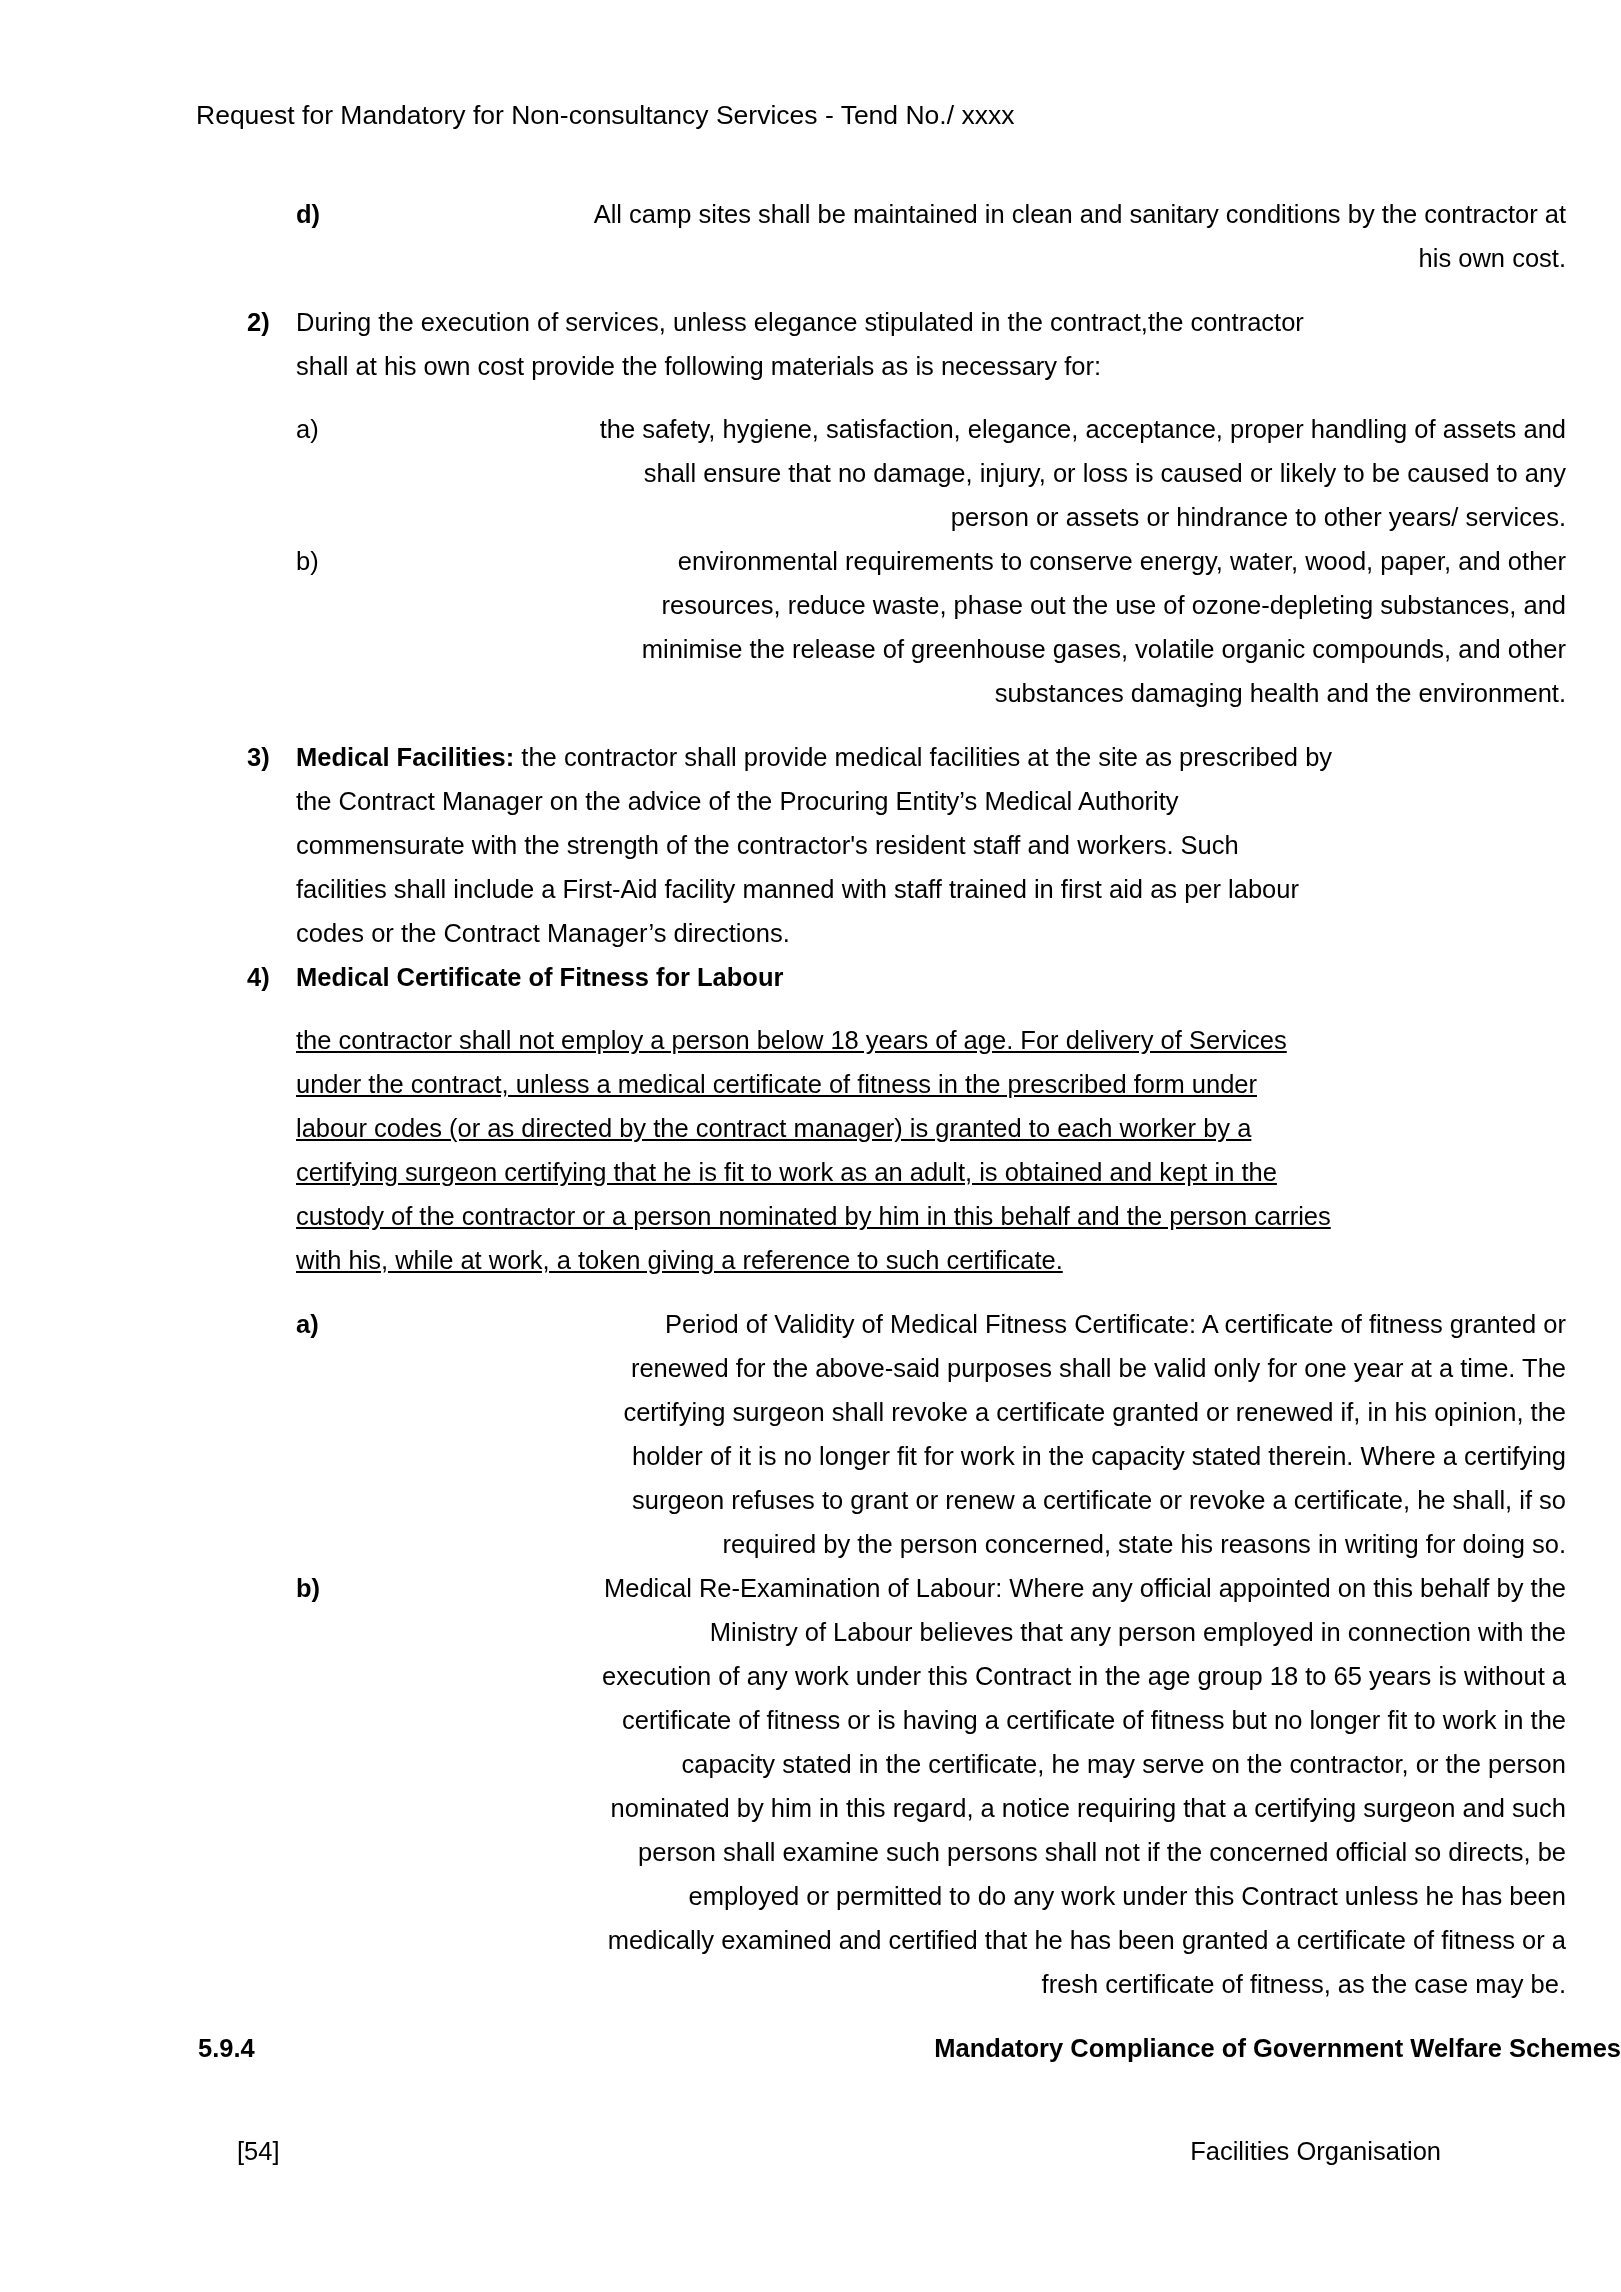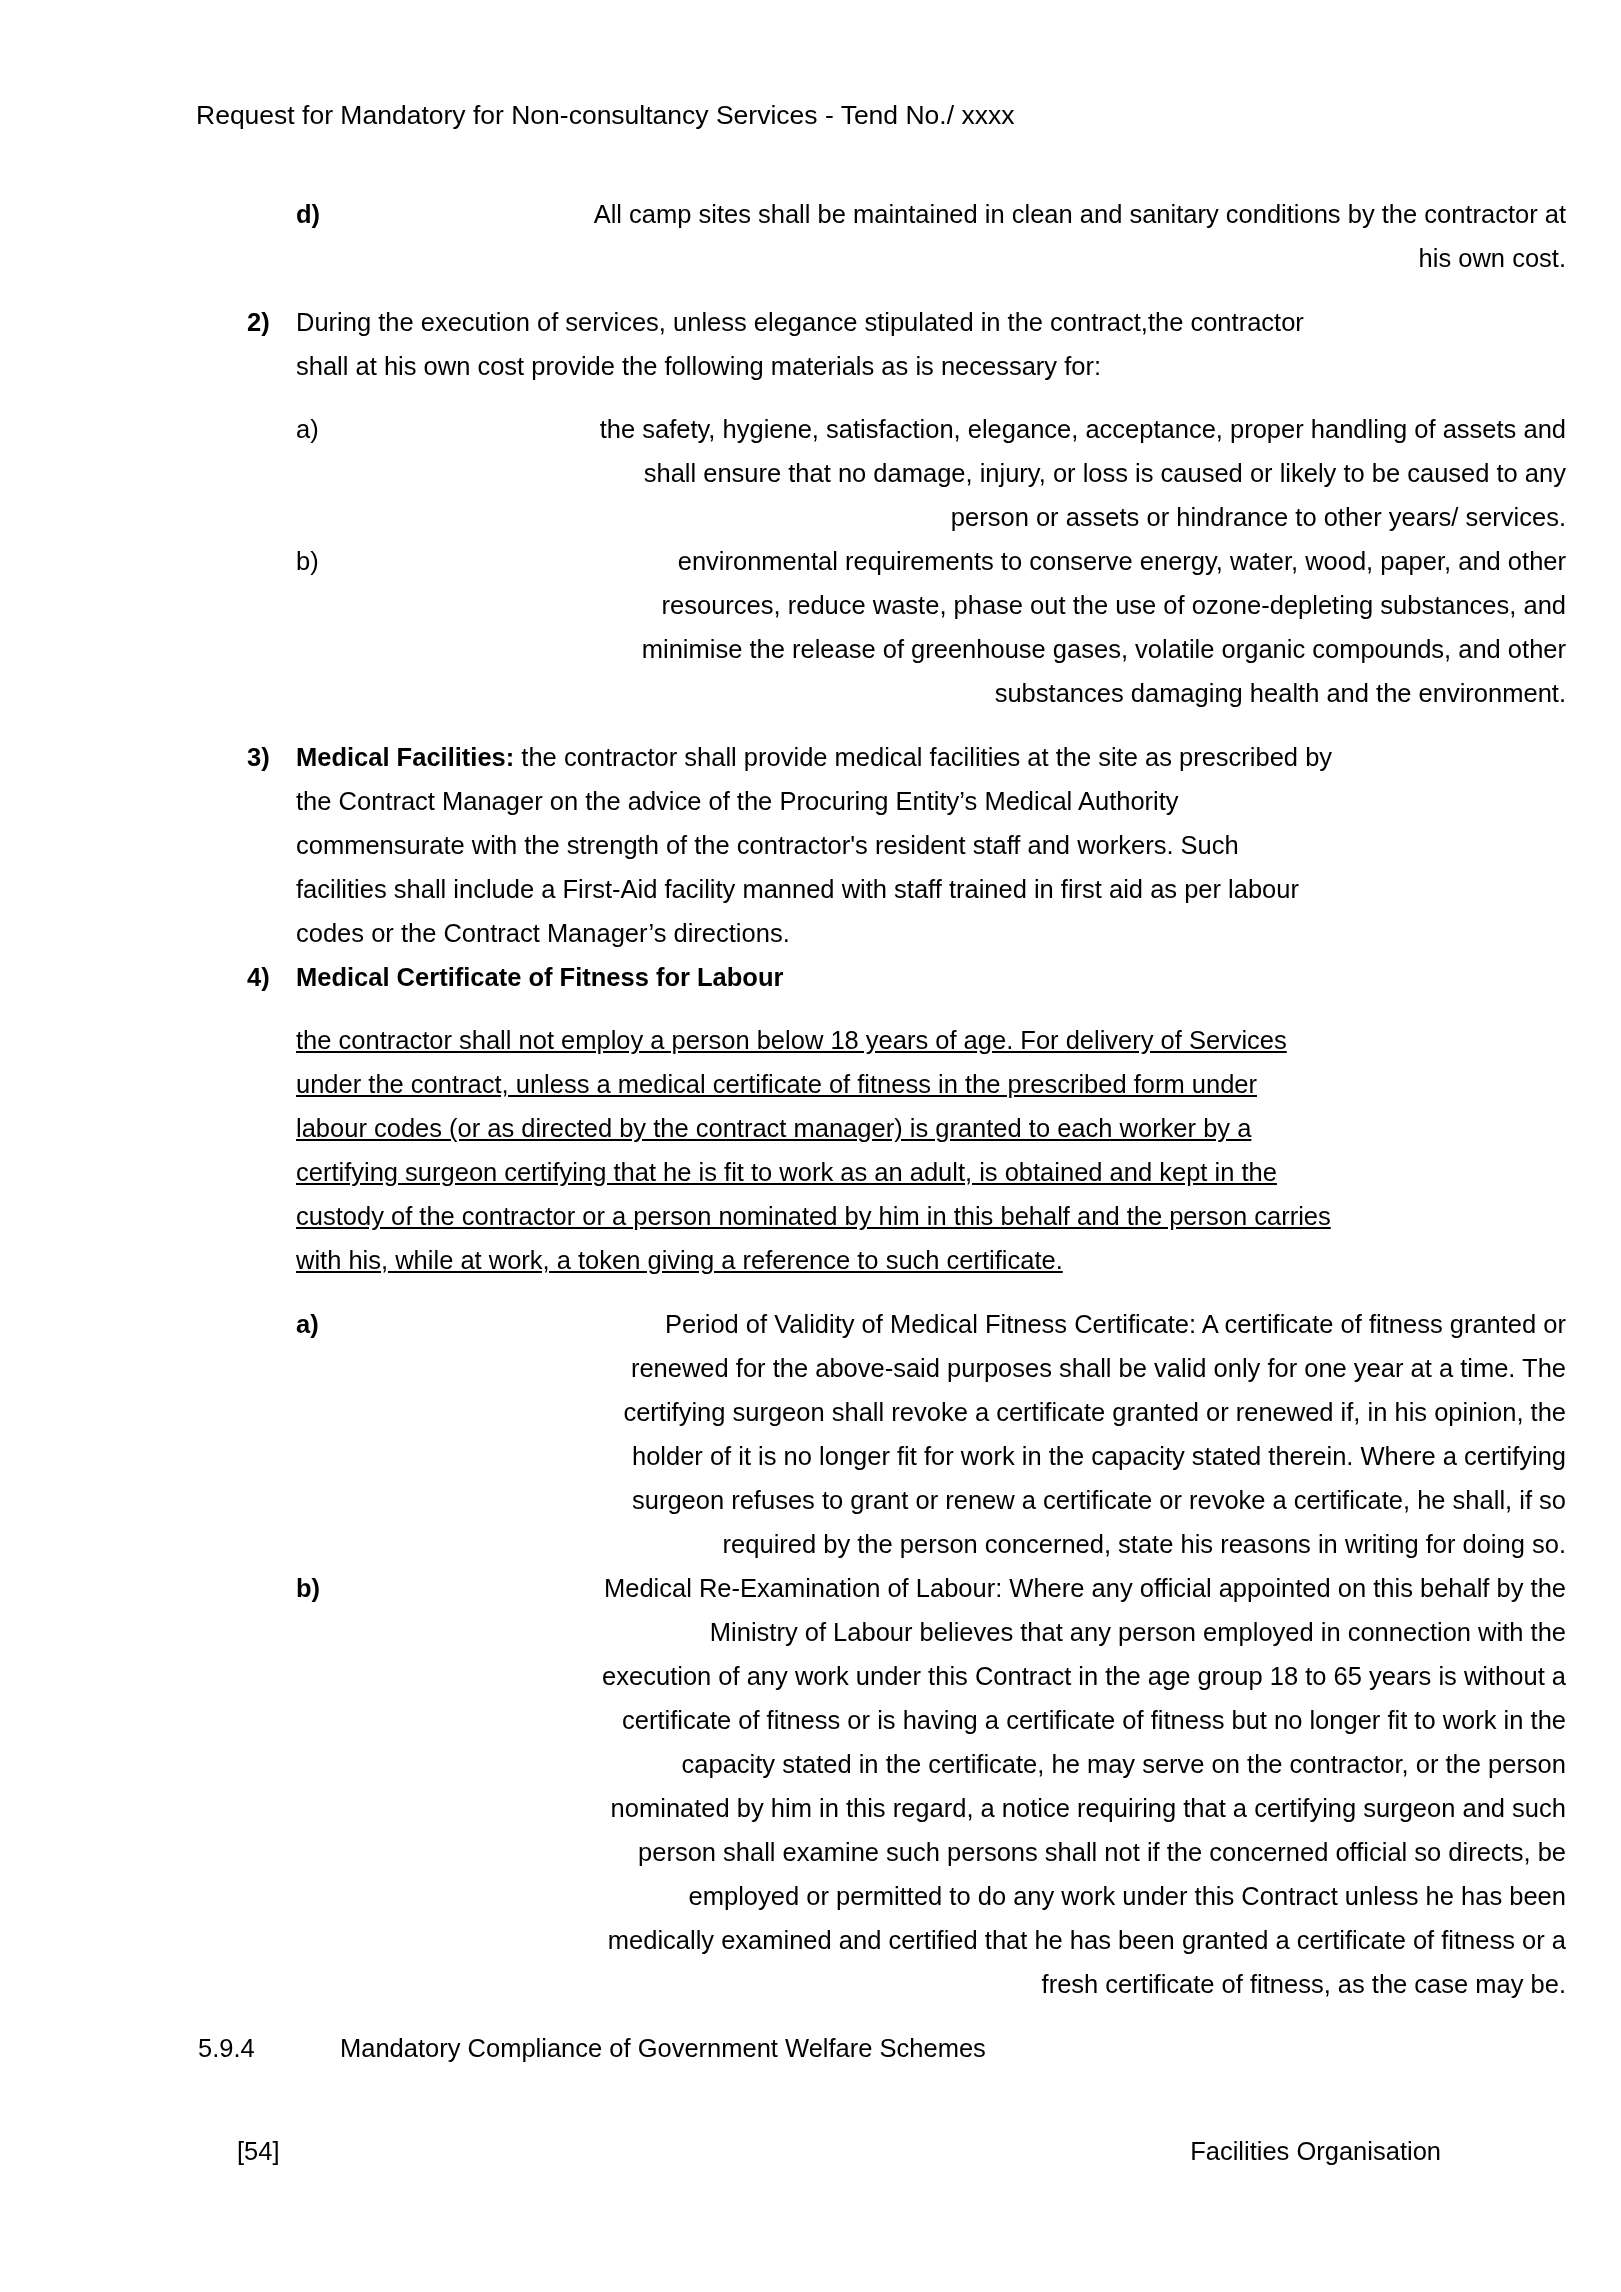--- a/index.html
+++ b/index.html
@@ -33,23 +33,23 @@
   .lvl1 > .lbl { left: 247px; }
   .lvl1 > .txt { margin-left: 296px; margin-right: 55px; }
   .lvl2 > .lbl { left: 296px; }
   .lvl2 > .txt { margin-left: 370px; margin-right: 55px; text-align: right; }
   .plain-para { margin-left: 296px; margin-right: 45px; text-decoration: underline; }
 
   .txt, .plain-para { white-space: pre-line; }
   .b { font-weight: bold; }
   .gap { margin-top: 19.6px; }
 
-  .sec-heading { position: relative; margin-top: 19.6px; font-weight: normal; padding-left: 44px; }
+  .sec-heading { position: relative; margin-top: 19.6px; font-weight: bold; }
   .sec-heading > .num { position: absolute; left: 198px; top: 0; }
-  .sec-heading > .title { margin-left: 296px; }
+  .sec-heading > .title { margin-left: 296px; text-align: right; }
 
   .doc-footer {
     position: absolute;
     left: 0; right: 0; top: 2129px;
     font-size: 25.5px;
     line-height: 44px;
   }
   .doc-footer .pageno { position: absolute; left: 237px; top: 0; }
   .doc-footer .org { position: absolute; right: 180px; top: 0; }
 </style>

